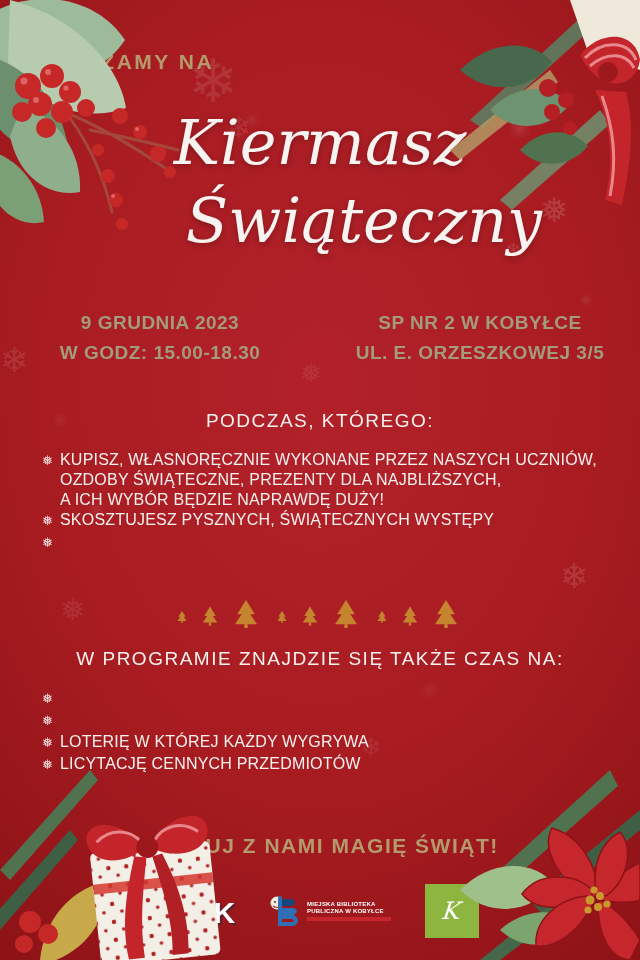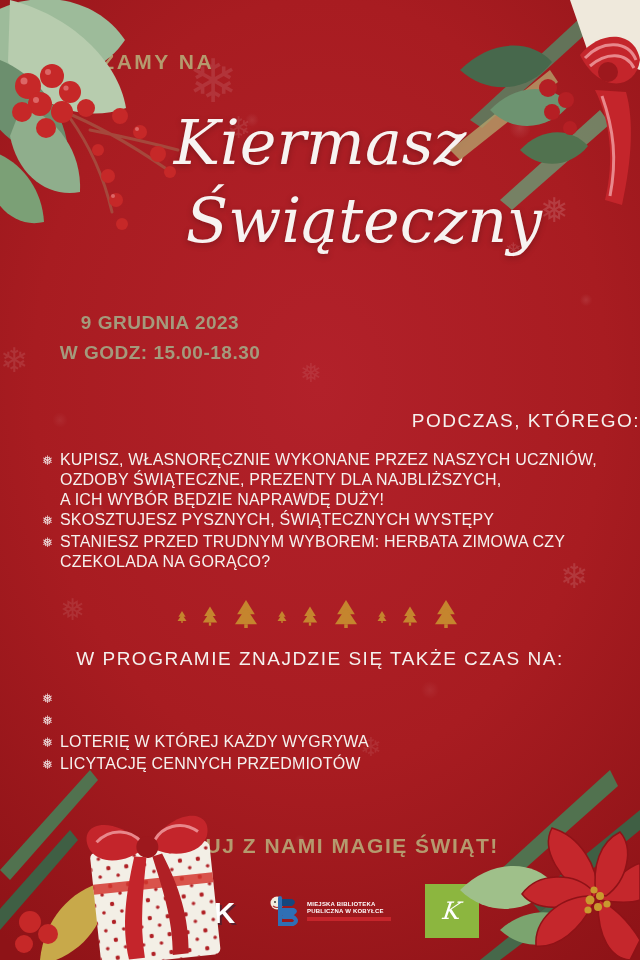--- a/index.html
+++ b/index.html
@@ -22,21 +22,21 @@
   .title{position:absolute;left:0;width:100%;text-align:center;color:#f7f3f1;
     font-family:"DejaVu Serif",serif;font-style:italic;font-size:62px;line-height:1;
     text-shadow:0 2px 6px rgba(0,0,0,.25);}
   .title.l1{top:112px;text-align:center;}
   .title.l2{top:190px;padding-left:44px;}
   .info-row{position:absolute;top:308px;left:0;width:100%;display:flex;}
   .info-col{width:50%;text-align:center;color:#a49a7c;font-weight:bold;
     font-size:19px;line-height:30px;letter-spacing:.5px;}
   .sec-heading{position:absolute;left:0;width:100%;text-align:center;color:#f5f1ee;
     font-size:19px;letter-spacing:1.5px;font-weight:normal;}
-  .h1{top:410px;text-align:right;}
+  .h1{top:410px;}
   .h2{top:648px;}
   .list{position:absolute;left:42px;right:26px;color:#f5f1ee;}
   .list1{top:450px;}
   .list2{top:688px;}
   .list-item{display:flex;align-items:flex-start;}
   .bullet{flex:0 0 18px;font-size:13px;line-height:22px;color:#f3e9e9;opacity:.95;}
   .item-text{font-size:16px;line-height:20px;letter-spacing:.2px;white-space:pre-line;}
   .divider{position:absolute;top:596px;left:0;width:100%;text-align:center;}
   .tagline{position:absolute;top:834px;left:0;width:100%;text-align:center;
     color:#b59a6e;font-weight:bold;font-size:21px;letter-spacing:1.5px;}
@@ -75,41 +75,43 @@
 
   <div class="kicker">ZAPRASZAMY NA</div>
   <div class="title l1">Kiermasz</div>
   <div class="title l2">Świąteczny</div>
 
   <div class="info-row">
     <div class="info-col">
       <div>9 GRUDNIA 2023</div>
       <div>W GODZ: 15.00-18.30</div>
     </div>
+    <div class="info-col">
+      <div>SP NR 2 W KOBYŁCE</div>
+      <div>UL. E. ORZESZKOWEJ 3/5</div>
+    </div>
   </div>
 
   <div class="sec-heading h1">PODCZAS, KTÓREGO:</div>
   <div class="list list1">
 
       <div class="list-item">
         <span class="bullet">❅</span>
         <span class="item-text">KUPISZ, WŁASNORĘCZNIE WYKONANE PRZEZ NASZYCH UCZNIÓW,
 OZDOBY ŚWIĄTECZNE, PREZENTY DLA NAJBLIŻSZYCH,
 A ICH WYBÓR BĘDZIE NAPRAWDĘ DUŻY!</span>
       </div>
 
       <div class="list-item">
         <span class="bullet">❅</span>
         <span class="item-text">SKOSZTUJESZ PYSZNYCH, ŚWIĄTECZNYCH WYSTĘPY</span>
       </div>
 
       <div class="list-item">
         <span class="bullet">❅</span>
-        <span class="item-text">STANIESZ PRZED TRUDNYM WYBOREM: HERBATA ZIMOWA CZY
-CZEKOLADA NA GORĄCO?</span>
       </div>
     </div>
 
   <div class="divider">
     <svg width="300" height="32" viewBox="0 0 300 32">
       <defs>
         <g id="tr" fill="#c5852e">
           <polygon points="0,-20 8,-7 -8,-7"></polygon>
           <polygon points="0,-13 10,2 -10,2"></polygon>
           <rect x="-1.6" y="2" width="3.2" height="4.5"></rect>

